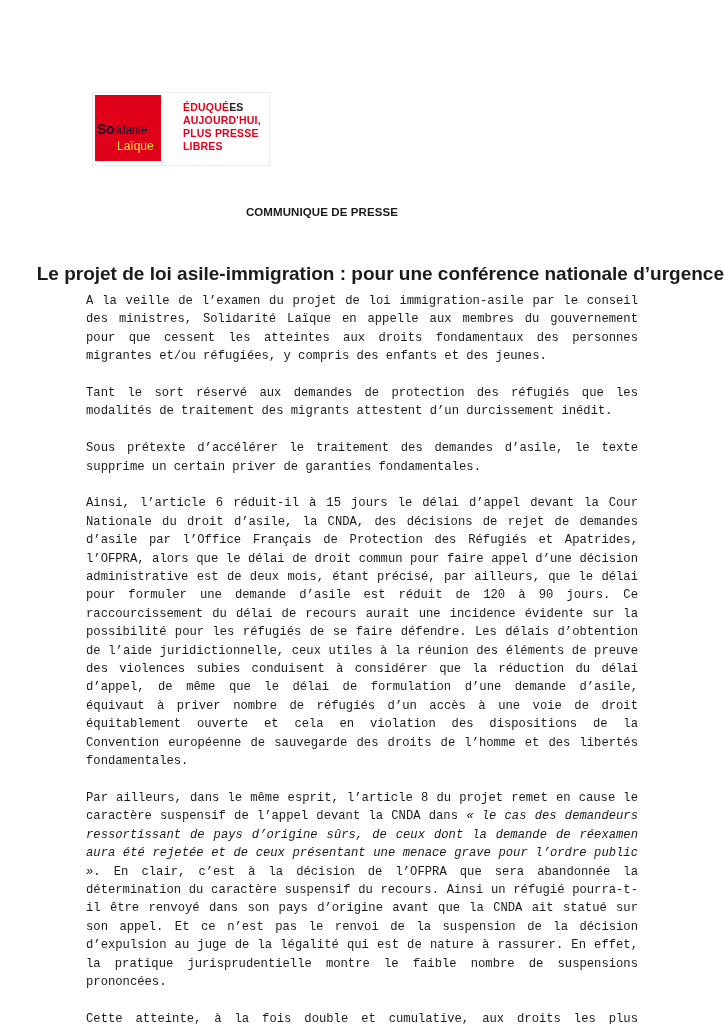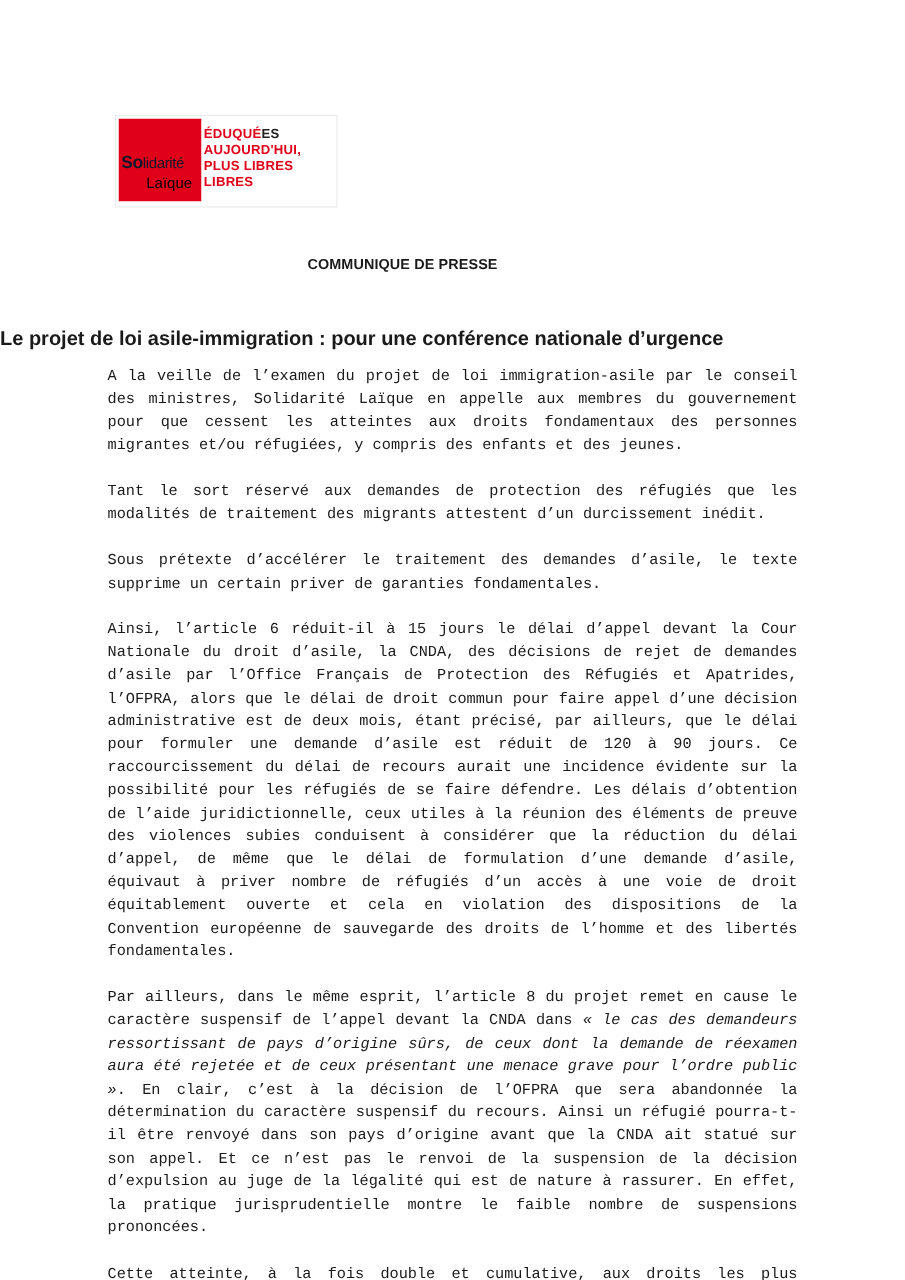--- a/index.html
+++ b/index.html
@@ -3,41 +3,41 @@
 <meta charset="utf-8">
 <style>
   html, body { margin: 0; padding: 0; background: #ffffff; }
   body { width: 724px; height: 1024px; position: relative; overflow: hidden;
          font-family: "Liberation Sans", "DejaVu Sans", sans-serif; color: #1a1a1a; }
   .logo { position: absolute; left: 92px; top: 92px; width: 176px; height: 72px;
           border: 1px solid #ececec; background: #fff; display: flex; }
   .logo-box { width: 66px; height: 66px; margin: 2px; background: #e1001a; position: relative; overflow: hidden; }
   .logo-sol { position: absolute; left: 2px; top: 26px; color: #0f172a; font-weight: bold; font-size: 14px; letter-spacing: -0.3px; white-space: nowrap; }
   .logo-sol .rest { font-weight: normal; font-size: 12px; }
-  .logo-lai { position: absolute; left: 22px; top: 44px; color: #000000; font-size: 12px; white-space: nowrap; }
-  .logo-slogan { margin-left: 0; margin-top: 8px; color: #e1001a; font-weight: bold; font-size: 10.5px; line-height: 13px; letter-spacing: 0.2px; }
+  .logo-lai { position: absolute; left: 22px; top: 44px; color: #fde047; font-size: 12px; white-space: nowrap; }
+  .logo-slogan { margin-left: 20px; margin-top: 8px; color: #e1001a; font-weight: bold; font-size: 10.5px; line-height: 13px; letter-spacing: 0.2px; }
   .logo-slogan .dark { color: #222; }
   .kicker { position: absolute; top: 206px; left: 0; width: 644px; text-align: center; font-weight: bold; font-size: 11.5px; letter-spacing: 0.1px; }
-  .title { position: absolute; top: 263px; left: 0; width: 724px; text-align: left; font-weight: bold; font-size: 16px; }
+  .title { position: absolute; top: 263px; left: 0; width: 724px; text-align: right; font-weight: bold; font-size: 19px; }
   .body { position: absolute; left: 86px; width: 552px; font-size: 12.2px; line-height: 18.4px; text-align: justify; font-family: Liberation Mono, monospace; }
   .body p { margin: 0 0 18.4px 0; }
   .body em { font-style: italic; }
 </style>
 </head>
 <body>
 
 <div class="logo">
   <div class="logo-box">
     <div class="logo-sol"><span>So</span><span class="rest">lidarité</span></div>
     <div class="logo-lai">Laïque</div>
   </div>
   <div class="logo-slogan">
     <div><span>ÉDUQUÉ</span><span class="dark">ES</span></div>
     <div>AUJOURD'HUI,</div>
-    <div>PLUS LIBRES</div>
+    <div>PLUS PRESSE</div>
     <div>LIBRES</div>
   </div>
 </div>
 
 <div class="kicker">COMMUNIQUE DE PRESSE</div>
 <div class="title">Le projet de loi asile-immigration : pour une conférence nationale d’urgence</div>
 
 <div class="body" style="top:292px;">
   <p>A la veille de l’examen du projet de loi immigration-asile par le conseil des ministres, Solidarité Laïque en appelle aux membres du gouvernement pour que cessent les atteintes aux droits fondamentaux des personnes migrantes et/ou réfugiées, y compris des enfants et des jeunes.</p>
   <p>Tant le sort réservé aux demandes de protection des réfugiés que les modalités de traitement des migrants attestent d’un durcissement inédit.</p>

